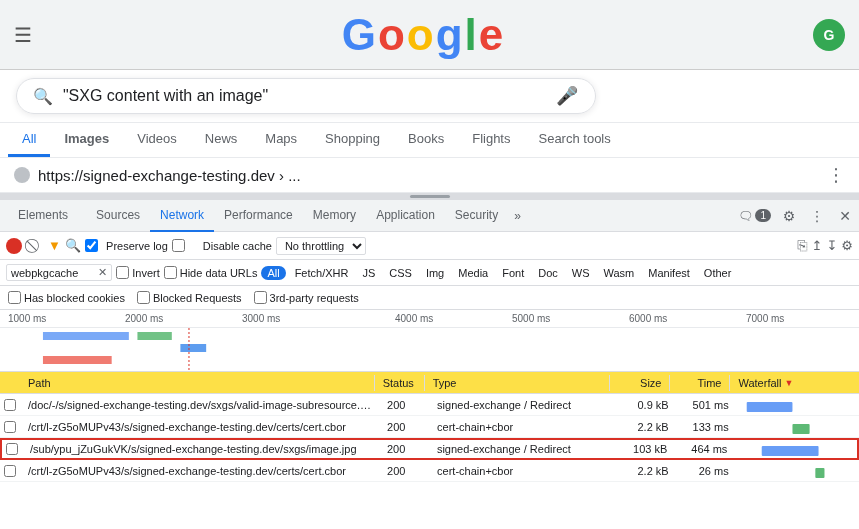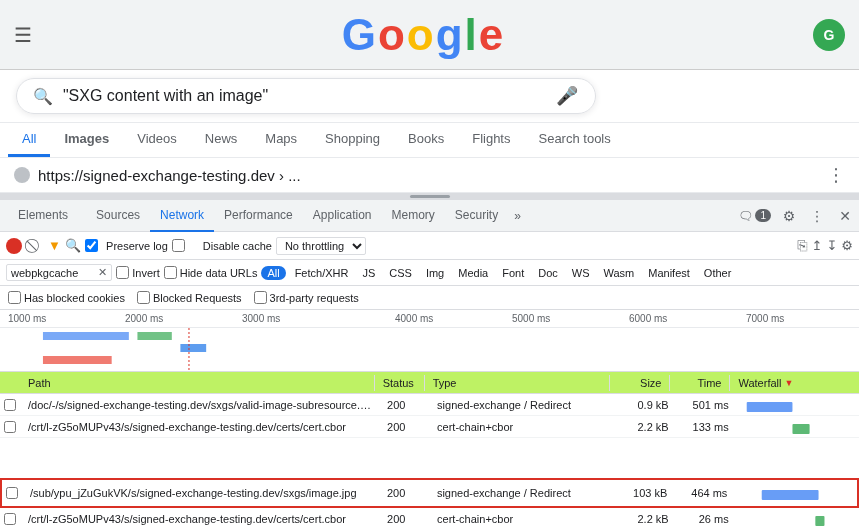--- a/index.html
+++ b/index.html
@@ -56,22 +56,22 @@
   <div style="width:40px; height:3px; background:#9aa0a6; border-radius:2px;"></div>
 </div>
 
 <div style="background:#fff; border-top:1px solid #dadce0; display:flex; flex-direction:column; height:calc(529px - 70px - 46px - 37px - 35px - 6px);">
 
   <div style="display:flex; align-items:center; border-bottom:1px solid #dadce0; height:32px; background:#f1f3f4;">
     <div style="padding:0 18px; height:32px; display:flex; align-items:center; font-size:12px; color:#5f6368; cursor:pointer; border-bottom:2px solid transparent; white-space:nowrap;">Elements</div>
     <div style="padding:0 10px; height:32px; display:flex; align-items:center; font-size:12px; color:#5f6368; cursor:pointer; border-bottom:2px solid transparent; white-space:nowrap;">Sources</div>
     <div style="padding:0 10px; height:32px; display:flex; align-items:center; font-size:12px; color:#1a73e8; cursor:pointer; border-bottom:2px solid #1a73e8; white-space:nowrap; font-weight:500;">Network</div>
     <div style="padding:0 10px; height:32px; display:flex; align-items:center; font-size:12px; color:#5f6368; cursor:pointer; border-bottom:2px solid transparent; white-space:nowrap;">Performance</div>
+    <div style="padding:0 10px; height:32px; display:flex; align-items:center; font-size:12px; color:#5f6368; cursor:pointer; border-bottom:2px solid transparent; white-space:nowrap;">Memory</div>
     <div style="padding:0 10px; height:32px; display:flex; align-items:center; font-size:12px; color:#5f6368; cursor:pointer; border-bottom:2px solid transparent; white-space:nowrap;">Application</div>
-    <div style="padding:0 10px; height:32px; display:flex; align-items:center; font-size:12px; color:#5f6368; cursor:pointer; border-bottom:2px solid transparent; white-space:nowrap;">Memory</div>
     <div style="padding:0 10px; height:32px; display:flex; align-items:center; font-size:12px; color:#5f6368; cursor:pointer; border-bottom:2px solid transparent; white-space:nowrap;">Security</div>
     <div style="padding:0 6px; height:32px; display:flex; align-items:center; font-size:12px; color:#5f6368; cursor:pointer;">»</div>
     <div style="flex:1;"></div>
     <div style="margin-right:4px; cursor:pointer; display:flex; align-items:center; gap:2px;">
       <span style="font-size:12px; color:#5f6368;">🗨</span>
       <span style="background:#5f6368; color:#fff; font-size:10px; padding:1px 5px; border-radius:8px;">1</span>
     </div>
     <div style="width:28px; height:28px; display:flex; align-items:center; justify-content:center; cursor:pointer; font-size:14px; color:#5f6368;">⚙</div>
     <div style="width:28px; height:28px; display:flex; align-items:center; justify-content:center; cursor:pointer; font-size:14px; color:#5f6368;">⋮</div>
     <div style="width:28px; height:28px; display:flex; align-items:center; justify-content:center; cursor:pointer; font-size:14px; color:#5f6368;">✕</div>
@@ -164,21 +164,21 @@
 
         <rect x="5%" y="28" width="8%" height="8" fill="#ea4335" opacity="0.7"></rect>
 
         <line x1="22%" y1="0" x2="22%" y2="44" stroke="#d93025" stroke-width="1" stroke-dasharray="2,2"></line>
       </svg>
     </div>
   </div>
 
   <div style="flex:1; overflow-y:auto; font-size:11px;">
 
-    <div style="display:flex; background:#bef264; border-bottom:1px solid #dadce0; position:sticky; top:0; height:22px; align-items:center;">
+    <div style="display:flex; background:#fde047; border-bottom:1px solid #dadce0; position:sticky; top:0; height:22px; align-items:center;">
       <div style="width:20px;"></div>
       <div style="flex:3; padding:2px 8px; font-weight:500; font-size:11px; color:#202124; border-right:1px solid #dadce0; white-space:nowrap; overflow:hidden; text-overflow:ellipsis;">Path</div>
       <div style="width:50px; padding:2px 8px; font-weight:500; font-size:11px; color:#202124; border-right:1px solid #dadce0;">Status</div>
       <div style="flex:1.5; padding:2px 8px; font-weight:500; font-size:11px; color:#202124; border-right:1px solid #dadce0;">Type</div>
       <div style="width:60px; padding:2px 8px; font-weight:500; font-size:11px; color:#202124; border-right:1px solid #dadce0; text-align:right;">Size</div>
       <div style="width:60px; padding:2px 8px; font-weight:500; font-size:11px; color:#202124; border-right:1px solid #dadce0; text-align:right;">Time</div>
       <div style="flex:1; padding:2px 8px; font-weight:500; font-size:11px; color:#202124; display:flex; align-items:center; gap:3px;">
         <span>Waterfall</span>
         <span style="color:#d93025; font-size:9px;">▼</span>
       </div>
@@ -209,21 +209,21 @@
       <div style="flex:1.5; padding:2px 8px; font-size:11px; color:#202124; white-space:nowrap; overflow:hidden; text-overflow:ellipsis;">cert-chain+cbor</div>
       <div style="width:60px; padding:2px 8px; font-size:11px; color:#202124; text-align:right;">2.2 kB</div>
       <div style="width:60px; padding:2px 8px; font-size:11px; color:#202124; text-align:right;">133 ms</div>
       <div style="flex:1; padding:2px 4px; position:relative; height:22px;">
         <svg width="100%" height="22">
             <rect x="45%" y="6" width="15%" height="10" fill="#34a853" opacity="0.8" rx="1"></rect>
           </svg>
       </div>
     </div>
 
-    <div style="display:flex; border:2px solid #d93025; align-items:center; height:30px; cursor:pointer; background:#fff;margin-top:40px;">
+    <div style="display:flex; border:2px solid #d93025; align-items:center; height:22px; cursor:pointer; background:#fff;">
       <div style="width:20px; display:flex; align-items:center; justify-content:center;">
           <input type="checkbox" style="width: 12px; height: 12px;">
         </div>
       <div style="flex:3; padding:2px 8px; font-size:11px; color:#202124; white-space:nowrap; overflow:hidden; text-overflow:ellipsis;">/sub/ypu_jZuGukVK/s/signed-exchange-testing.dev/sxgs/image.jpg</div>
       <div style="width:50px; padding:2px 8px; font-size:11px; color:#202124;">200</div>
       <div style="flex:1.5; padding:2px 8px; font-size:11px; color:#202124; white-space:nowrap; overflow:hidden; text-overflow:ellipsis;">signed-exchange / Redirect</div>
       <div style="width:60px; padding:2px 8px; font-size:11px; color:#202124; text-align:right;">103 kB</div>
       <div style="width:60px; padding:2px 8px; font-size:11px; color:#202124; text-align:right;">464 ms</div>
       <div style="flex:1; padding:2px 4px; position:relative; height:22px;">
         <svg width="100%" height="22">

